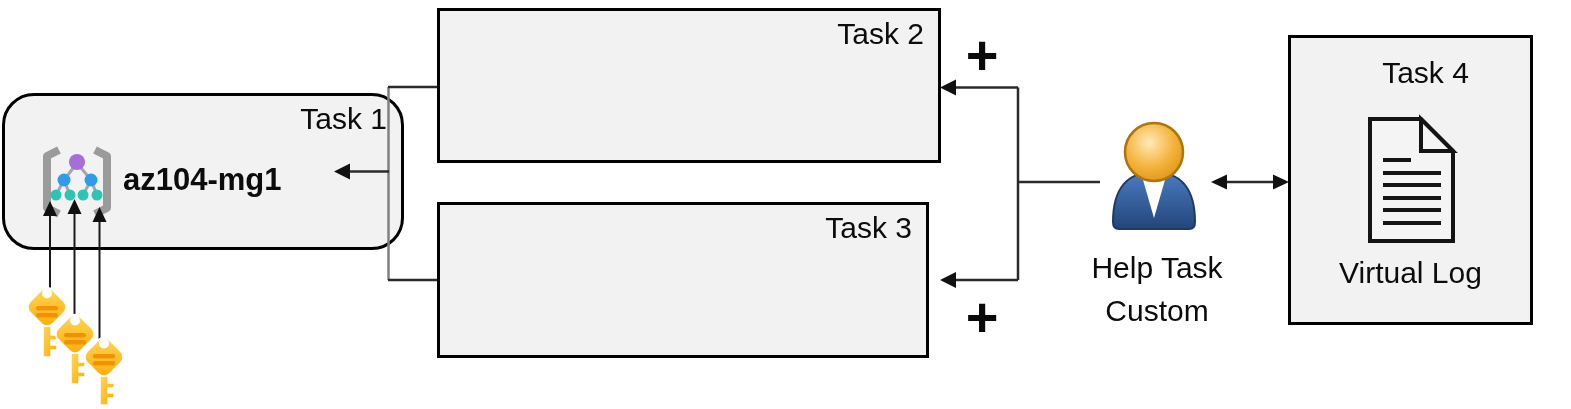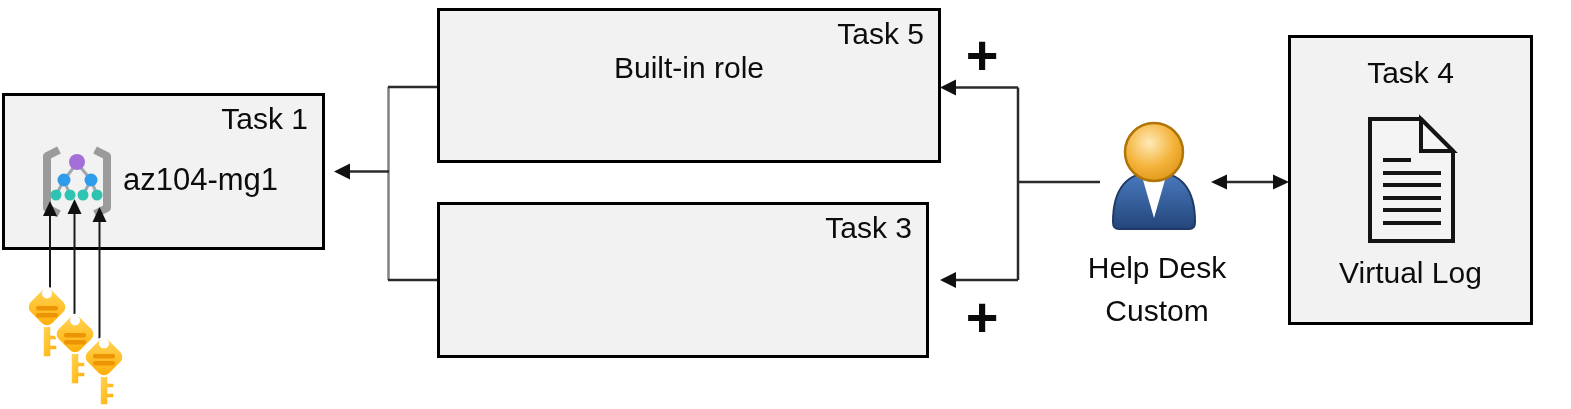--- a/index.html
+++ b/index.html
@@ -10,39 +10,39 @@
     font-family:"Liberation Sans", sans-serif;
     color:#111;
     overflow:hidden;
   }
   .task-box{
     position:absolute;
     box-sizing:border-box;
     background:#f2f2f2;
     border:3px solid #000000;
   }
-  #task1{left:2px;top:93px;width:323px;height:157px;}
+  #task1{left:2px;top:93px;width:402px;height:157px;border-radius:32px;}
   #task2{left:437px;top:8px;width:504px;height:155px;}
   #task3{left:437px;top:202px;width:492px;height:156px;}
   #task4{left:1288px;top:35px;width:245px;height:290px;}
   .tag{
     position:absolute;top:6px;right:14px;
     font-size:30px;line-height:34px;color:#0c0c0c;
   }
   .tag-center{
     position:absolute;top:18px;left:0;width:100%;
-    text-align:center;font-size:30px;color:#0c0c0c;
+    text-align:center;font-size:30px;color:#0c0c0c;padding-left:15px;
   }
   .roles{
     position:absolute;top:38px;left:0;width:100%;
     text-align:center;font-size:30px;line-height:37px;color:#0c0c0c;
   }
   .mg-label{
     position:absolute;left:118px;top:66px;
-    font-size:31px;color:#0c0c0c;
+    font-size:31px;color:#0c0c0c;font-weight:bold;
   }
   .mg-icon{position:absolute;left:30px;top:47px;}
   .doc-icon{position:absolute;left:70px;top:76px;}
   .doc-caption{
     position:absolute;top:218px;left:0;width:100%;
     text-align:center;font-size:30px;color:#0c0c0c;
   }
   .person-icon{position:absolute;left:1106px;top:118px;}
   .actor-label{
     position:absolute;left:1072px;top:246px;width:170px;
@@ -79,23 +79,22 @@
       <circle cx="56" cy="37" r="6.5" fill="#2f9ceb"></circle>
       <circle cx="21" cy="52" r="5.5" fill="#2ec4b1"></circle>
       <circle cx="35" cy="52" r="5.5" fill="#2ec4b1"></circle>
       <circle cx="48" cy="52" r="5.5" fill="#2ec4b1"></circle>
       <circle cx="62" cy="52" r="5.5" fill="#2ec4b1"></circle>
     </svg>
     <div class="mg-label">az104-mg1</div>
   </div>
 
   <div class="task-box" id="task2">
-    <div class="tag">Task 5</div>
+    <div class="tag">Task 2</div>
     <div class="roles">
-      <div>Built-in role</div>
     </div>
   </div>
 
   <div class="task-box" id="task3">
     <div class="tag">Task 3</div>
   </div>
 
   <div class="task-box" id="task4">
     <div class="tag-center">Task 4</div>
     <svg class="doc-icon" width="100" height="132" viewBox="0 0 100 132">
@@ -123,21 +122,21 @@
         <stop offset="0" stop-color="#ffeab9"></stop>
         <stop offset="0.55" stop-color="#f4b43d"></stop>
         <stop offset="1" stop-color="#dd9212"></stop>
       </radialGradient>
     </defs>
     <path d="M13,111 L83,111 C87,111 89,109 89,104 C89,70 74,54 48,54 C22,54 7,70 7,104 C7,109 9,111 13,111 Z" fill="url(#bodyGrad)" stroke="#1e3a66" stroke-width="2"></path>
     <path d="M35,55 L48,100 L61,55 Z" fill="#ffffff"></path>
     <circle cx="48" cy="34" r="29" fill="url(#headGrad)" stroke="#b07509" stroke-width="2.5"></circle>
   </svg>
   <div class="actor-label">
-    <div>Help Desk</div>
+    <div>Help Task</div>
     <div>Custom</div>
   </div>
 
   <div class="plus" id="plusTop">+</div>
   <div class="plus" id="plusBottom">+</div>
 
   <svg class="overlay" viewBox="0 0 1571 409">
     <defs>
       <linearGradient id="keyGrad" x1="0" y1="0" x2="1" y2="1">
         <stop offset="0" stop-color="#ffd95e"></stop>

